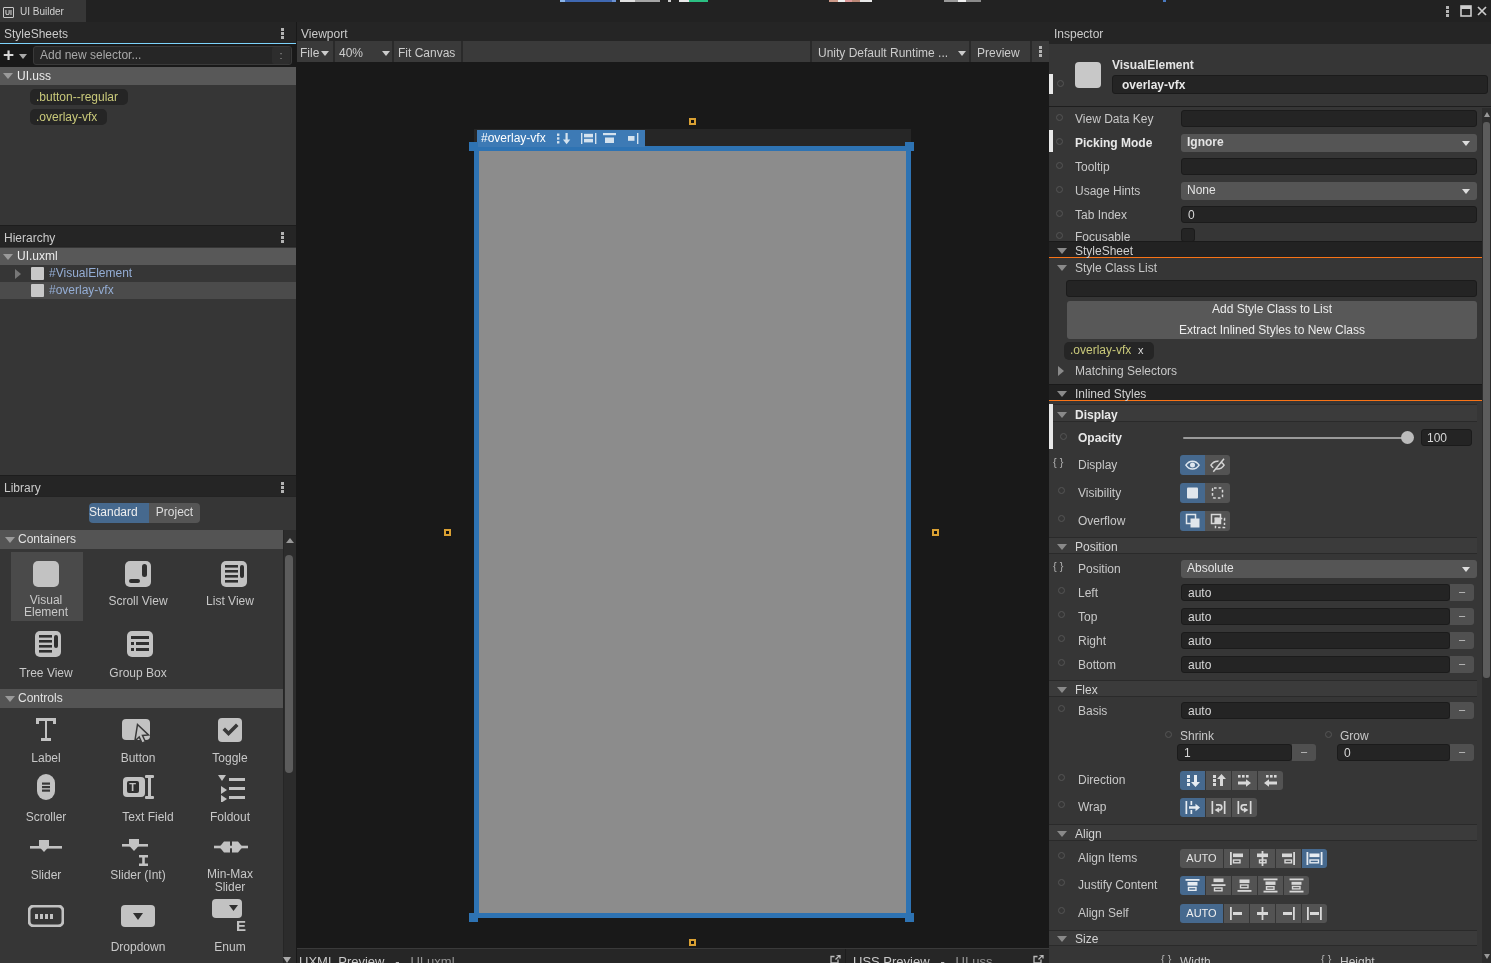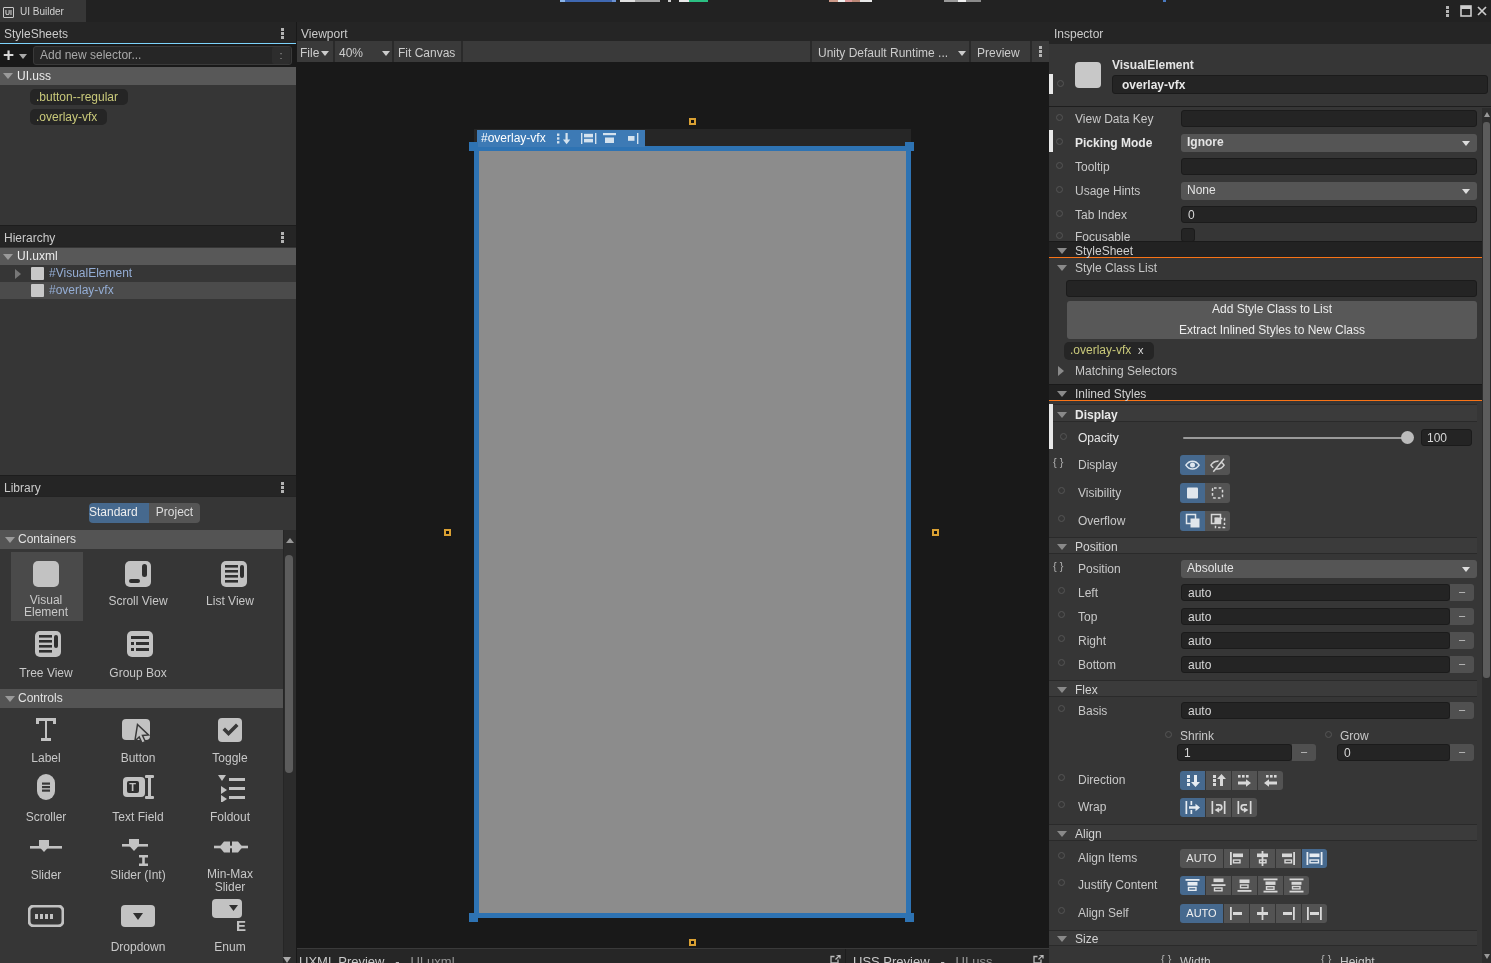--- a/index.html
+++ b/index.html
@@ -192,21 +192,21 @@
     </svg>
 <svg class="ab" style="left:217px;top:774px" width="28" height="28" fill="#c2c2c2">
       <path d="M1 1l8 0-4 6z"></path>
       <rect x="12" y="4" width="16" height="3"></rect>
       <path d="M4 12l6 4-6 4z"></path>
       <rect x="12" y="13" width="16" height="3"></rect>
       <path d="M4 21l6 4-6 4z"></path>
       <rect x="12" y="22" width="16" height="3"></rect>
     </svg>
 <div class="ab" style="left:2px;top:810px;width:88px;text-align:center">Scroller</div>
-<div class="ab" style="left:94px;top:810px;width:88px;text-align:center">Text Field</div>
+<div class="ab" style="left:104px;top:810px;width:88px;text-align:center">Text Field</div>
 <div class="ab" style="left:186px;top:810px;width:88px;text-align:center">Foldout</div>
 
 <svg class="ab" style="left:30px;top:838px" width="32" height="18" fill="#c2c2c2">
       <rect x="0" y="8" width="32" height="2.6"></rect>
       <path d="M9 2h10v6.5l-5 5.5-5-5.5z"></path>
     </svg>
 <svg class="ab" style="left:122px;top:838px" width="32" height="28" fill="#c2c2c2">
       <rect x="0" y="6" width="26" height="2.6"></rect>
       <path d="M7 1h10v6.5l-5 5.5-5-5.5z"></path>
       <path d="M17 17h9v2.4h-3.2v6.2h3.2v2.4h-9v-2.4h3.2v-6.2h-3.2z"></path>
@@ -363,21 +363,21 @@
       <span class="ab tri-d" style="left:8px;top:6px"></span>
       <span class="ab" style="left:26px;top:2px">Inlined Styles</span>
     </div>
 
 <div class="ab secbar" style="left:1049px;top:404px;width:428px;height:18px">
       <span class="ab tri-d" style="left:8px;top:7px"></span>
       <span class="ab" style="left:26px;top:3px;font-weight:bold;color:#e8e8e8">Display</span>
     </div>
 <div class="ab" style="left:1049px;top:404px;width:4px;height:45px;background:#e8e8e8"></div>
 <div class="ab circ" style="left:1060px;top:433px"></div>
-    <div class="ab" style="left:1078px;top:431px;color:#e8e8e8;font-weight:normal">Opacity</div>
+    <div class="ab" style="left:1078px;top:431px;color:#e8e8e8;font-weight:bold">Opacity</div>
 <div class="ab" style="left:1183px;top:437px;width:228px;height:2px;background:#9a9a9a;border-radius:1px"></div>
 <div class="ab" style="left:1401px;top:431px;width:13px;height:13px;background:#bbb;border-radius:50%"></div>
 <div class="ab input" style="left:1421px;top:429px;width:51px;height:17px;line-height:16px;padding-left:5px">100</div>
 <div class="ab" style="left:1053px;top:456px;color:#b0b0b0;font-size:11px">{&nbsp;}</div>
     <div class="ab" style="left:1078px;top:458px">Display</div>
 <div class="ab bluebtn" style="left:1180px;top:455px;width:25px;height:20px;border-radius:3px 0 0 3px">
       <svg width="25" height="20">
         <path d="M12.5 6.2c3.1 0 5.4 2 6.6 3.9-1.2 1.9-3.5 3.9-6.6 3.9s-5.4-2-6.6-3.9c1.2-1.9 3.5-3.9 6.6-3.9z" fill="none" stroke="#dde6ee" stroke-width="1.5"></path>
         <circle cx="12.5" cy="10.1" r="2.5" fill="#dde6ee"></circle>
       </svg>

